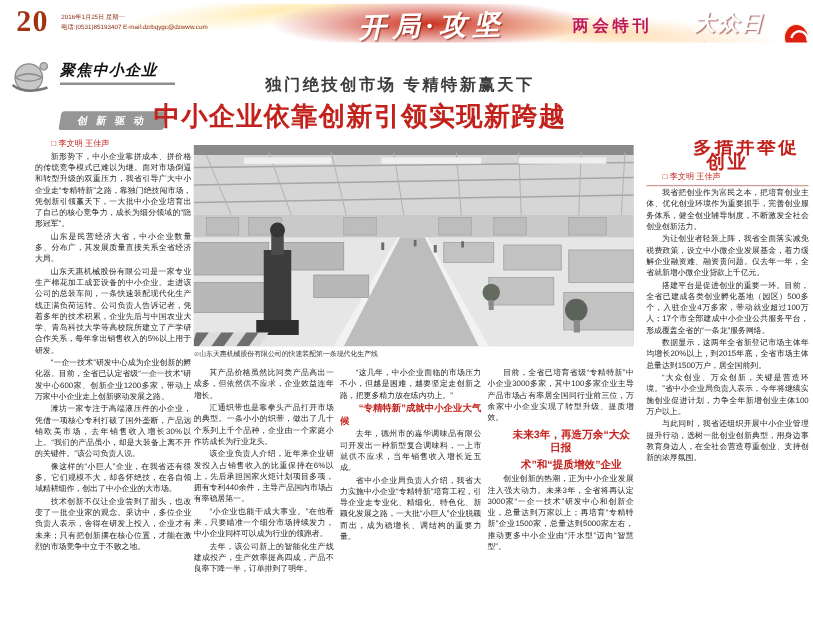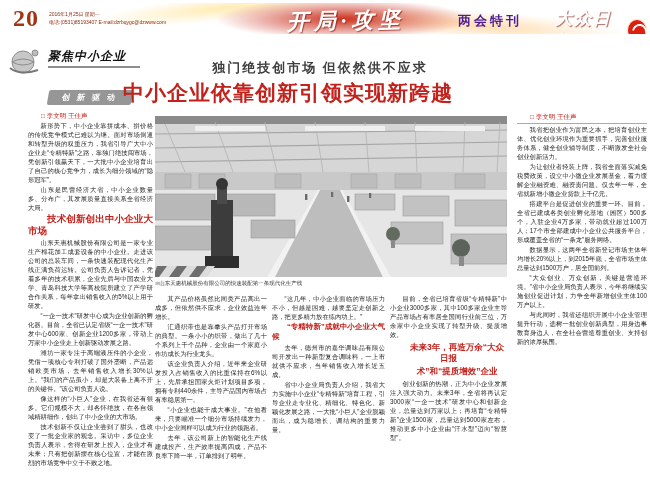--- a/index.html
+++ b/index.html
@@ -17,21 +17,21 @@
           background:radial-gradient(ellipse at center,rgba(255,170,60,.4),rgba(255,170,60,0) 70%);
           transform:rotate(4deg);}
   .banner .ink{position:absolute;left:215px;top:-4px;width:250px;height:40px;
           background:radial-gradient(ellipse at center,rgba(198,28,8,.9),rgba(198,28,8,0) 72%);}
   .page-num{position:absolute;left:10px;top:2px;font-family:"Liberation Serif",serif;
           font-size:24px;font-weight:bold;color:#a23410;letter-spacing:1px;}
   .date-block{position:absolute;left:46px;top:7px;color:#8d2a0e;font-size:5px;line-height:8px;}
   .calli{position:absolute;left:228px;top:3px;width:230px;text-align:center;color:#fff;
           font-family:"Liberation Serif",serif;font-style:italic;font-weight:bold;font-size:22px;
           letter-spacing:5px;transform:rotate(-1.5deg);text-shadow:1px 1px 1px rgba(120,10,0,.6);}
-  .special{position:absolute;left:455px;top:9px;color:#4c1d95;font-size:13px;font-weight:bold;letter-spacing:3px;}
+  .special{position:absolute;left:455px;top:9px;color:#be185d;font-size:13px;font-weight:bold;letter-spacing:3px;}
   .masthead{position:absolute;left:552px;top:4px;color:#fff;display:flex;align-items:center;}
   .masthead .mh-text{font-family:"Liberation Serif",serif;font-style:italic;font-weight:bold;
           font-size:17px;letter-spacing:2px;text-shadow:1px 1px 1px rgba(120,10,0,.6);}
   .mh-circle{width:20px;height:20px;border-radius:50%;background:#dd1f10;border:1px solid #ffe9d0;
           margin-left:3px;position:relative;}
   .mh-circle::after{content:"";position:absolute;left:4px;top:4px;width:11px;height:11px;
           border-radius:50%;border:2px solid #fff;border-left-color:transparent;border-bottom-color:transparent;
           transform:rotate(-35deg);}
 
   
@@ -104,28 +104,27 @@
       <path d="M4 16 Q15 22 26 16" fill="none" stroke="#8d8d8d" stroke-width="1"></path>
       <path d="M2 22 Q12 30 30 24" fill="none" stroke="#777" stroke-width="2"></path>
       <circle cx="27" cy="7" r="3" fill="#bdbdbd" stroke="#8d8d8d"></circle>
     </svg>
     <div class="badge-texts">
       <div class="badge-title">聚焦中小企业</div><br>
       <span class="badge-sub">创新驱动</span>
     </div>
   </div>
 
-  <div class="kicker">独门绝技创市场  但依然供不应求</div>
+  <div class="kicker">独门绝技创市场  专精特新赢天下</div>
   <div class="headline">中小企业依靠创新引领实现新跨越</div>
 
   <div class="col col1">
     <p class="byline">□ 李文明  王佳声</p>
     <p>新形势下，中小企业靠拼成本、拼价格的传统竞争模式已难以为继。面对市场倒逼和转型升级的双重压力，我省引导广大中小企业走“专精特新”之路，靠独门绝技闯市场，凭创新引领赢天下，一大批中小企业培育出了自己的核心竞争力，成长为细分领域的“隐形冠军”。</p>
     <p>山东是民营经济大省，中小企业数量多、分布广，其发展质量直接关系全省经济大局。</p>
-    <p class="subhead">技术创新创出中小企业大市场</p>
     <p>山东天惠机械股份有限公司是一家专业生产棉花加工成套设备的中小企业。走进该公司的总装车间，一条快速装配现代化生产线正满负荷运转。公司负责人告诉记者，凭着多年的技术积累，企业先后与中国农业大学、青岛科技大学等高校院所建立了产学研合作关系，每年拿出销售收入的5%以上用于研发。</p>
     <p>“一企一技术”研发中心成为企业创新的孵化器。目前，全省已认定省级“一企一技术”研发中心600家、创新企业1200多家，带动上万家中小企业走上创新驱动发展之路。</p>
     <p>潍坊一家专注于高端液压件的小企业，凭借一项核心专利打破了国外垄断，产品远销欧美市场，去年销售收入增长30%以上。“我们的产品虽小，却是大装备上离不开的关键件。”该公司负责人说。</p>
     <p>像这样的“小巨人”企业，在我省还有很多。它们规模不大，却各怀绝技，在各自领域精耕细作，创出了中小企业的大市场。</p>
     <p>技术创新不仅让企业尝到了甜头，也改变了一批企业家的观念。采访中，多位企业负责人表示，舍得在研发上投入，企业才有未来；只有把创新摆在核心位置，才能在激烈的市场竞争中立于不败之地。</p>
   </div>
 
   <svg class="photo" viewBox="0 0 352 161" preserveAspectRatio="none">
     <rect x="0" y="0" width="352" height="161" fill="#dedede"></rect>
 
@@ -226,20 +225,21 @@
   </div>
 
   <div class="col colC">
     <p>目前，全省已培育省级“专精特新”中小企业3000多家，其中100多家企业主导产品市场占有率居全国同行业前三位，万余家中小企业实现了转型升级、提质增效。</p>
     <p class="subhead two-line">未来3年，再造万余“大众日报</p>
     <p class="subhead two-line l2">术”和“提质增效”企业</p>
     <p>创业创新的热潮，正为中小企业发展注入强大动力。未来3年，全省将再认定3000家“一企一技术”研发中心和创新企业，总量达到万家以上；再培育“专精特新”企业1500家，总量达到5000家左右，推动更多中小企业由“汗水型”迈向“智慧型”。</p>
   </div>
 
   <div class="col side">
+    <p class="subhead side-headline">多措并举促创业</p>
     <p class="byline">□ 李文明  王佳声</p>
     <p>我省把创业作为富民之本，把培育创业主体、优化创业环境作为重要抓手，完善创业服务体系，健全创业辅导制度，不断激发全社会创业创新活力。</p>
     <p>为让创业者轻装上阵，我省全面落实减免税费政策，设立中小微企业发展基金，着力缓解企业融资难、融资贵问题。仅去年一年，全省就新增小微企业贷款上千亿元。</p>
     <p>搭建平台是促进创业的重要一环。目前，全省已建成各类创业孵化基地（园区）500多个，入驻企业4万多家，带动就业超过100万人；17个市全部建成中小企业公共服务平台，形成覆盖全省的“一条龙”服务网络。</p>
     <p>数据显示，这两年全省新登记市场主体年均增长20%以上，到2015年底，全省市场主体总量达到1500万户，居全国前列。</p>
     <p>“大众创业、万众创新，关键是营造环境。”省中小企业局负责人表示，今年将继续实施创业促进计划，力争全年新增创业主体100万户以上。</p>
     <p>与此同时，我省还组织开展中小企业管理提升行动，选树一批创业创新典型，用身边事教育身边人，在全社会营造尊重创业、支持创新的浓厚氛围。</p>
   </div>
 
 </div>

